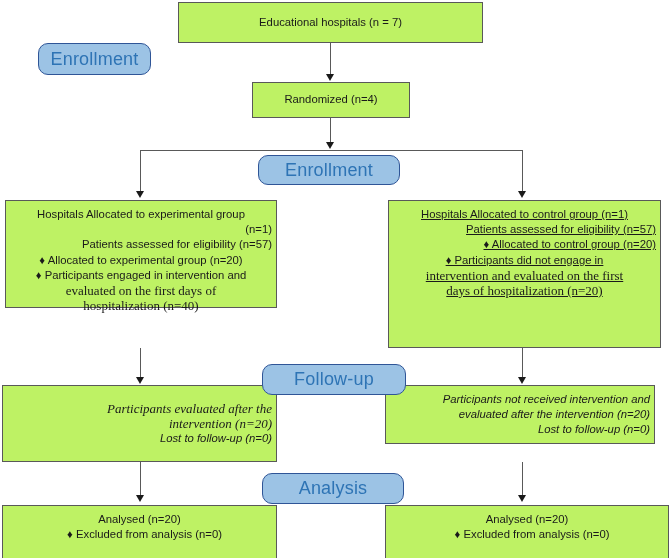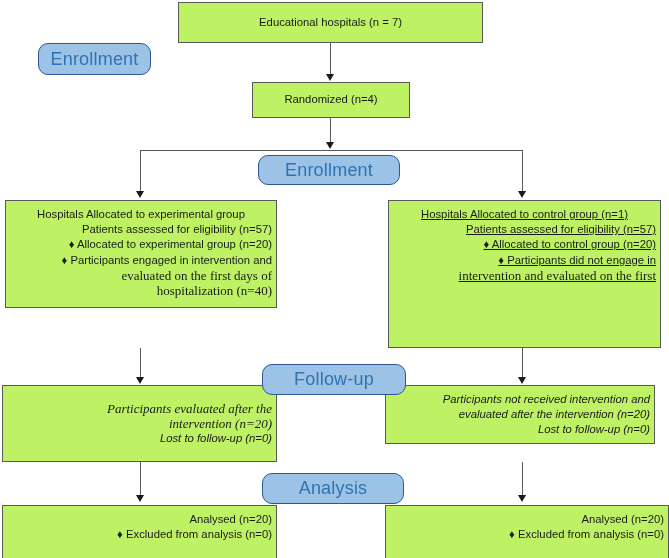--- a/index.html
+++ b/index.html
@@ -26,21 +26,21 @@
     line-height: 15.2px;
     color: #1a1a1a;
   }
   .box p {
     margin: 0;
     white-space: nowrap;
   }
   .serif { font-family: "Liberation Serif", serif; font-size: 13px; }
   .center { text-align: center; }
   .right  { text-align: right; }
-  .left   { text-align: right; }
+  .left   { text-align: center; }
   .vcenter {
     display: flex;
     flex-direction: column;
     justify-content: center;
   }
 
   .badge {
     position: absolute;
     box-sizing: border-box;
     background: #9CC3E5;
@@ -110,33 +110,35 @@
   <div class="ln hln" style="left:140px; top:150px; width:383px;"></div>
 
   <div class="ln vln" style="left:140px; top:150px; height:42px;"></div>
   <div class="arrowhead" style="left:136px; top:191px;"></div>
 
   <div class="ln vln" style="left:522px; top:150px; height:42px;"></div>
   <div class="arrowhead" style="left:518px; top:191px;"></div>
 
   <div class="box" style="left:5px; top:200px; width:272px; height:108px;">
     <p class="center">Hospitals Allocated to experimental group</p>
+    <p class="right">(n=1)</p>
     <p class="right">Patients assessed for eligibility (n=57)</p>
     <p class="left">♦ Allocated to experimental group (n=20)</p>
     <p class="left">♦ Participants engaged in intervention and</p>
     <p class="left serif">evaluated on the first days of</p>
     <p class="left serif">hospitalization (n=40)</p>
   </div>
 
   <div class="box" style="left:388px; top:200px; width:273px; height:148px;text-decoration:underline;">
     <p class="center">Hospitals Allocated to control group (n=1)</p>
     <p class="right">Patients assessed for eligibility (n=57)</p>
     <p class="right">♦ Allocated to control group (n=20)</p>
     <p class="left">♦ Participants did not engage in</p>
     <p class="left serif">intervention and evaluated on the first</p>
+    <p class="left serif">days of hospitalization (n=20)</p>
   </div>
 
   <div class="ln vln" style="left:140px; top:348px; height:30px;"></div>
   <div class="arrowhead" style="left:136px; top:377px;"></div>
 
   <div class="ln vln" style="left:522px; top:348px; height:30px;"></div>
   <div class="arrowhead" style="left:518px; top:377px;"></div>
 
   <div class="box vcenter" style="left:2px; top:385px; width:275px; height:77px;font-style:italic;">
     <p class="right serif">Participants evaluated after the</p>

